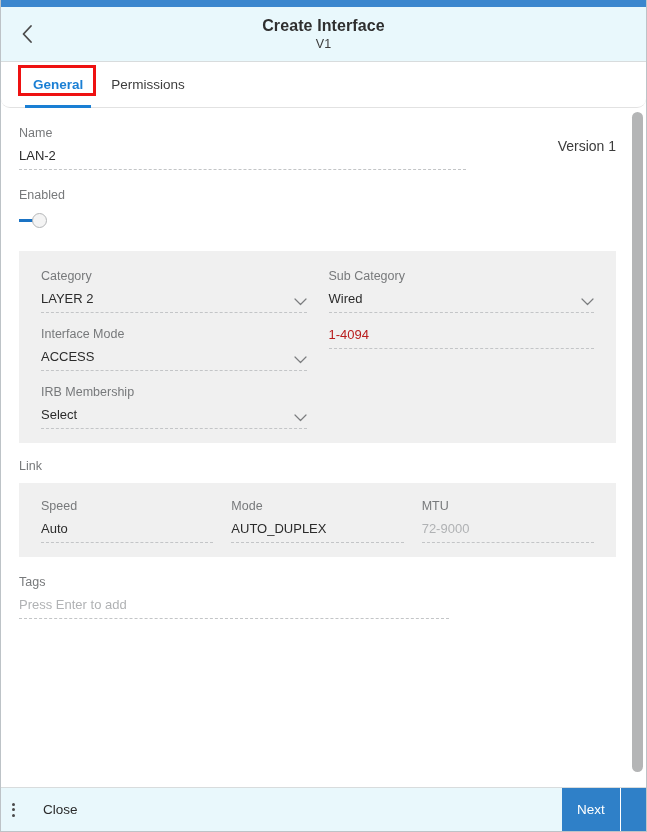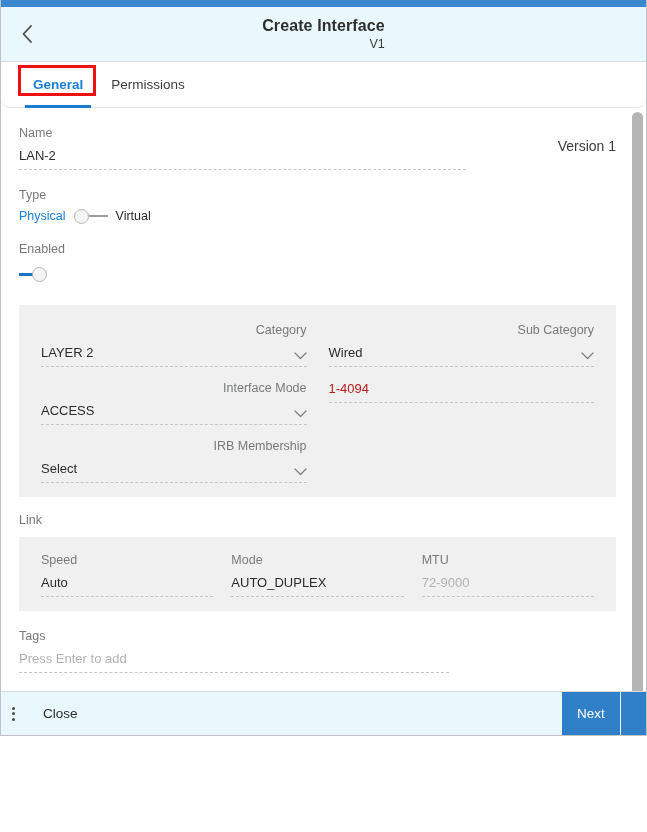--- a/index.html
+++ b/index.html
@@ -8,21 +8,21 @@
     width: 647px;
     height: 832px;
     background: #ffffff;
     font-family: "Liberation Sans", sans-serif;
     overflow: hidden;
   }
 
   .app {
     position: relative;
     width: 647px;
-    height: 736px;
+    height: 832px;
     background: #ffffff;
     border: 1px solid #bdc3c7;
     border-top: none;
     display: flex;
     flex-direction: column;
     overflow: hidden;
   }
 
   
   .top-strip {
@@ -59,21 +59,20 @@
   .header-title {
     font-size: 16px;
     font-weight: bold;
     color: #2f2f2f;
     letter-spacing: .1px;
   }
   .header-sub {
     font-size: 12.5px;
     color: #3d3d3d;
     margin-top: 2px;
-    text-align: right;
   }
 
   
   .tabbar {
     flex: 0 0 auto;
     height: 46px;
     background: #ffffff;
     border-bottom: 1px solid #e2e2e2;
     display: flex;
     align-items: stretch;
@@ -199,21 +198,20 @@
   .panel {
     background: #f0f0f0;
     padding: 18px 22px 14px 22px;
     margin-bottom: 16px;
   }
   .grid2 {
     display: grid;
     grid-template-columns: 1fr 1fr;
     column-gap: 22px;
     row-gap: 14px;
-    text-align: right;
   }
   .grid3 {
     display: grid;
     grid-template-columns: 1fr 1fr 1fr;
     column-gap: 18px;
   }
   .cell { min-width: 0; }
   .sel-row {
     display: flex;
     align-items: flex-end;
@@ -341,31 +339,20 @@
 
       <div class="block name-row">
         <div class="name-field">
           <div class="field-label">Name</div>
           <div class="value underline">LAN-2</div>
         </div>
         <div class="version-text">Version 1</div>
       </div>
 
 
-      <div class="block">
-        <div class="field-label">Type</div>
-        <div class="type-row">
-          <span class="type-opt sel">Physical</span>
-          <span class="switch-sm">
-            <span class="track"></span>
-            <span class="knob"></span>
-          </span>
-          <span class="type-opt">Virtual</span>
-        </div>
-      </div>
 
       <div class="block">
         <div class="field-label">Enabled</div>
         <span class="switch-on">
           <span class="track"></span>
           <span class="knob"></span>
         </span>
       </div>
 
       <div class="panel">

